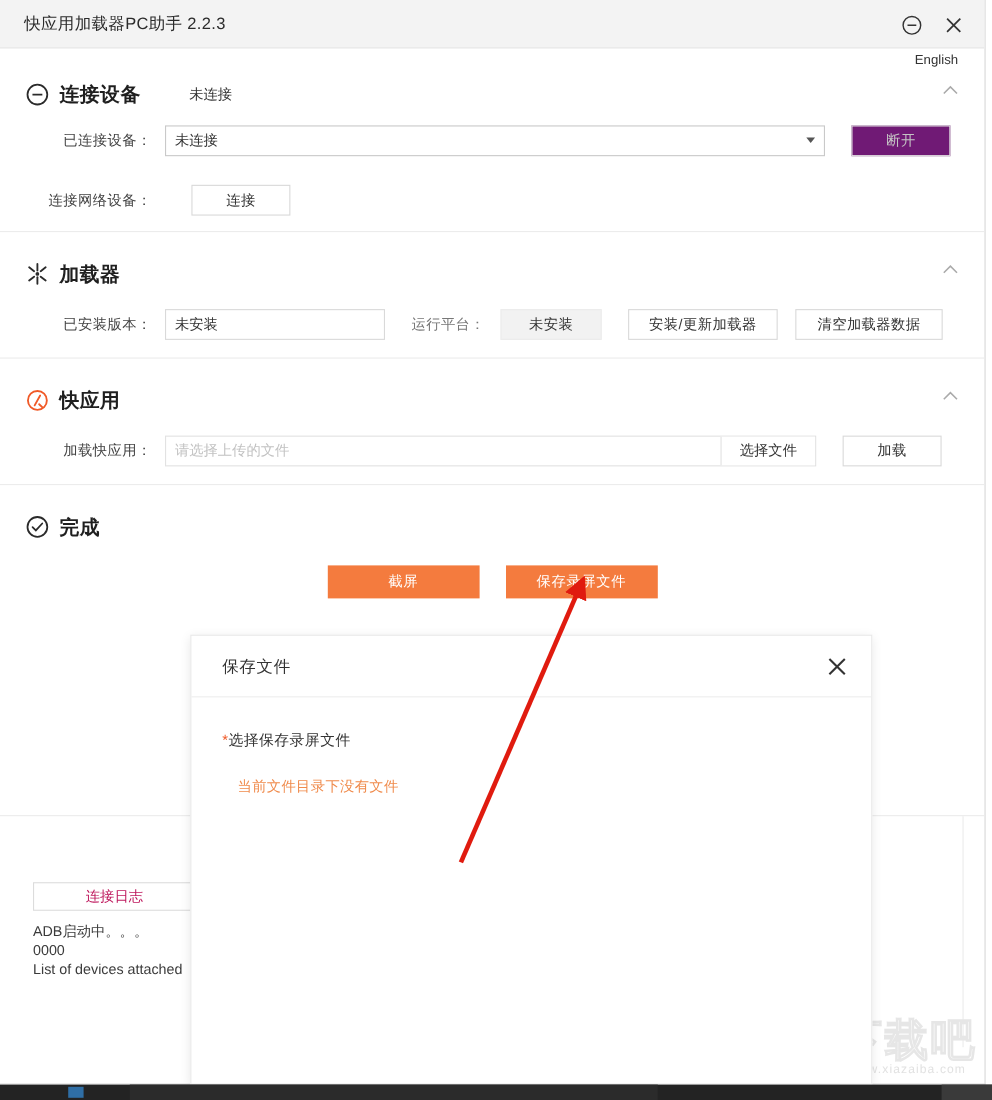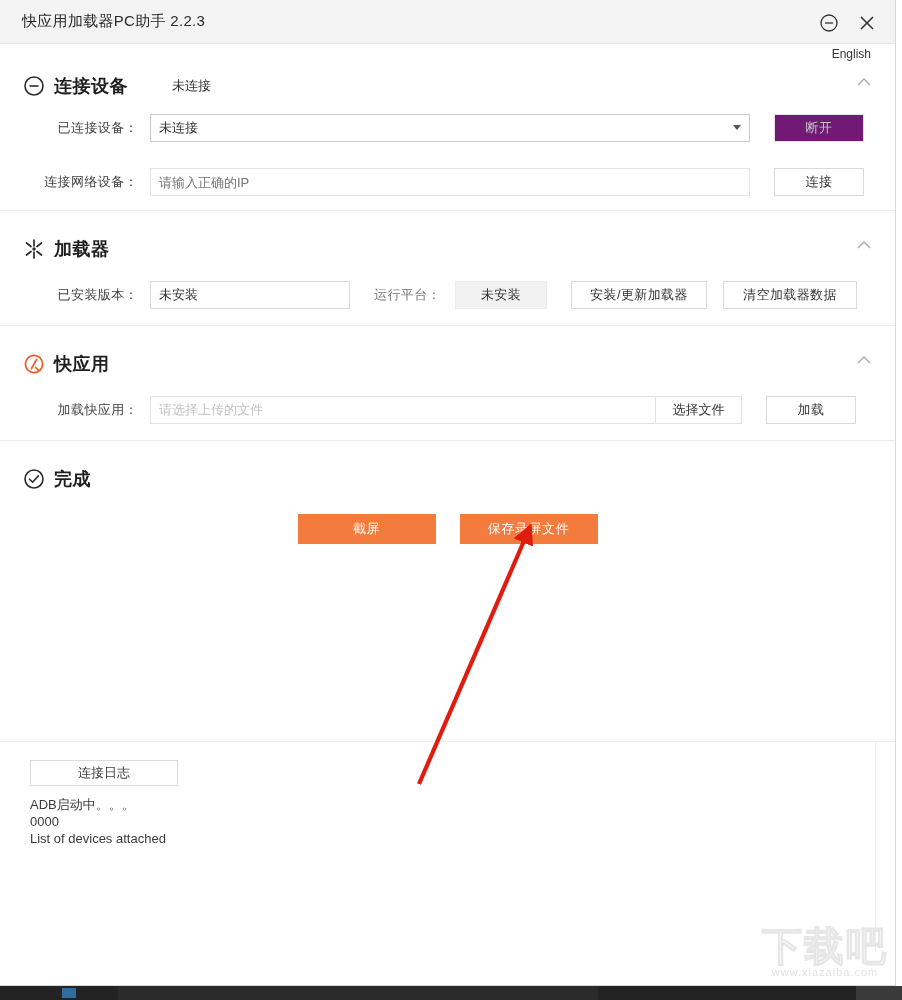--- a/index.html
+++ b/index.html
@@ -206,24 +206,25 @@
     position: relative;
     border-top: 1px solid #ececec;
     padding: 18px 22px 0 22px;
     height: 210px;
   }
   .log-tab {
     width: 148px; height: 26px;
     border: 1px solid #dcdcdc;
     background: #ffffff;
     font-size: 13px;
-    color: #404040;
+    color: #be185d;
     display: flex; align-items: center; justify-content: center;
     cursor: pointer;
     margin-left: 8px;
+    margin-top: 42px;
   }
   .log-body {
     margin-top: 10px;
     margin-left: 8px;
     font-size: 13px;
     color: #3b3b3b;
     line-height: 17px;
     font-family: "Liberation Sans", "DejaVu Sans", sans-serif;
   }
   .log-body div { white-space: nowrap; }
@@ -383,21 +384,20 @@
         <div class="select-box">
           <span>未连接</span>
           <span class="select-caret"></span>
         </div>
         <div class="spacer-24"></div>
         <button class="btn disabled" style="width:90px;">断开</button>
       </div>
 
       <div class="form-row" style="height:56px;">
         <span class="form-label">连接网络设备：</span>
-        <input class="inp" style="width: 600px; border-color: rgb(228, 228, 228);" type="text" placeholder="请输入正确的IP">
         <div class="spacer-24"></div>
         <button class="btn" style="width:90px;">连接</button>
       </div>
     </div>
 
     <div class="section" style="padding-top:10px;">
       <div class="section-head">
         <svg class="sec-icon" viewBox="0 0 24 24">
           <g stroke="#2b2b2b" stroke-width="1.7" stroke-linecap="round">
             <line x1="12" y1="3" x2="12" y2="9"></line>
@@ -479,20 +479,35 @@
       </div>
     </div>
 
   </div>
 
   <div class="watermark">
     <div class="wm-text">下载吧</div>
     <div class="wm-sub">www.xiazaiba.com</div>
   </div>
 
+  <div class="dialog">
+    <div class="dialog-head">
+      <div class="dialog-title">保存文件</div>
+      <div class="dialog-close">
+        <svg width="22" height="22" viewBox="0 0 22 22">
+          <line x1="4" y1="4" x2="18" y2="18" stroke="#333" stroke-width="1.9"></line>
+          <line x1="18" y1="4" x2="4" y2="18" stroke="#333" stroke-width="1.9"></line>
+        </svg>
+      </div>
+    </div>
+    <div class="dialog-body">
+      <div class="req-label"><span class="req-star">*</span><span>选择保存录屏文件</span></div>
+      <div class="empty-note">当前文件目录下没有文件</div>
+    </div>
+  </div>
 
   <svg class="arrow-layer" viewBox="0 0 902 1000">
     <defs>
       <marker id="arrowhead" markerWidth="5" markerHeight="5" refX="2.2" refY="2.5" orient="auto">
         <polygon points="0,0 5,2.5 0,5" fill="#e01b0f"></polygon>
       </marker>
     </defs>
     <line x1="419" y1="784" x2="527" y2="534" stroke="#e01b0f" stroke-width="4.2" marker-end="url(#arrowhead)"></line>
   </svg>
 

